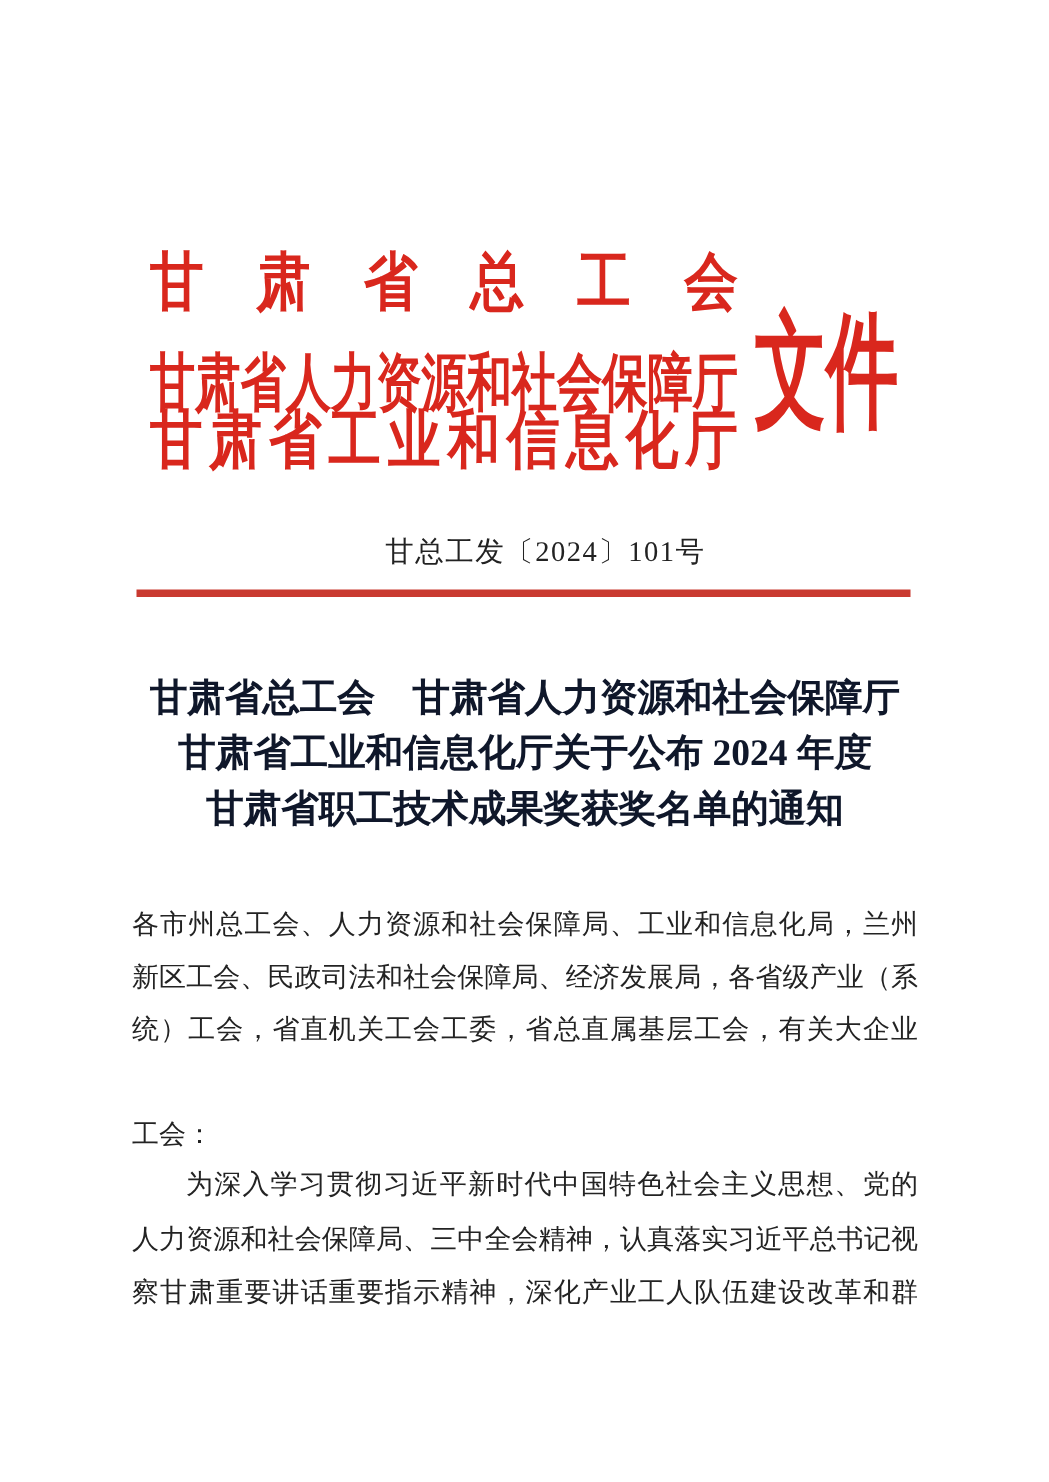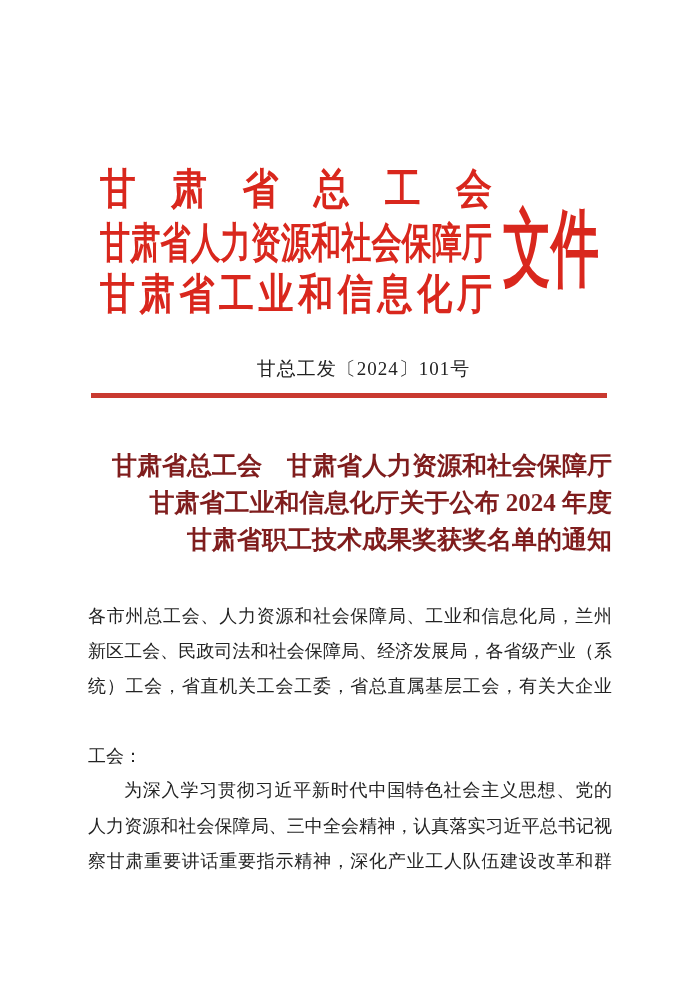--- a/index.html
+++ b/index.html
@@ -24,21 +24,21 @@
     font-weight: bold;
   }
   .org-inner {
     transform-origin: 0 0;
     line-height: 1.08;
     font-size: 42px;
   }
   .char-flex { display: flex; justify-content: space-between; }
   #org1 { top: 167px; }
   #org1 .org-inner { width: 460px; transform: scaleX(0.852); }
-  #org2 { top: 221px; }
+  #org2 { top: 234px; }
   #org2 .org-inner { display: inline-block; white-space: nowrap; transform: scaleX(0.718); }
   #org3 { top: 272px; }
   #org3 .org-inner { width: 470px; transform: scaleX(0.834); }
 
   .doctype {
     position: absolute;
     left: 503px;
     top: 207px;
     color: var(--red, #d9271d);
     font-weight: bold;
@@ -76,23 +76,23 @@
     height: 5px;
     background: var(--rule, #c93a30);
   }
 
   
   .title-block {
     position: absolute;
     left: 88px;
     top: 447px;
     width: 524px;
-    text-align: right;
+    text-align: center;
     font-weight: bold;
-    color: #7f1d1d;
+    color: #0f172a;
     font-size: 25px;
     line-height: 37px;
   }
 
   
   .body-block {
     position: absolute;
     left: 88px;
     top: 599px;
     width: 524px;

